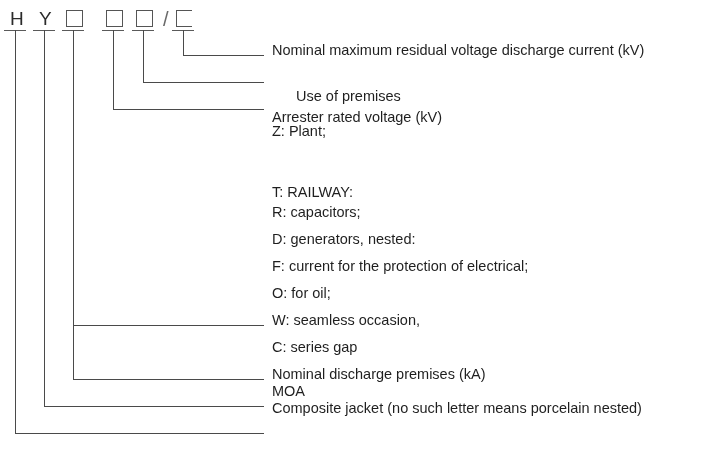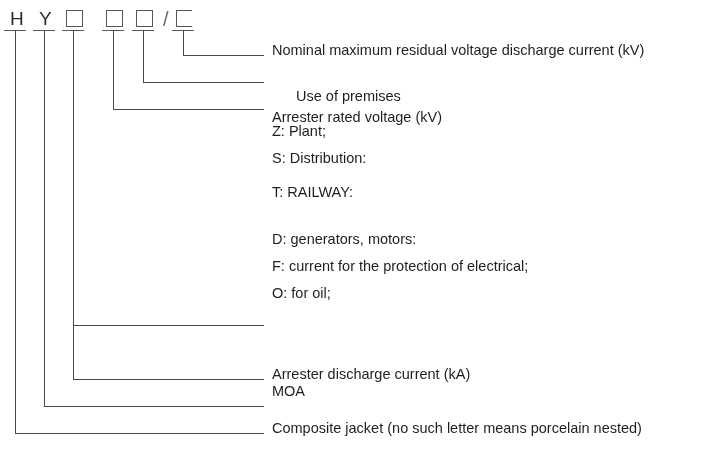--- a/index.html
+++ b/index.html
@@ -144,23 +144,25 @@
       <div class="hline" style="left: 44px; top: 406px; width: 220px;"></div>
       <div class="vline" style="left: 15px; top: 30px; height: 403px;"></div>
       <div class="hline" style="left: 15px; top: 433px; width: 249px;"></div>
     </div>
 
   <div id="labels">
       <div class="label-row" style="top: 42px;">Nominal maximum residual voltage discharge current (kV)</div>
       <div class="label-row" style="top: 69px; margin-top: 40px;">Arrester rated voltage (kV)</div>
       <div class="label-row" style="top: 88px; margin-left: 24px;">Use of premises</div>
       <div class="label-row" style="top: 123px;">Z: Plant;</div>
-      <div class="label-row" style="top: 150px;">S: Distribution:</div>
       <div class="label-row" style="top: 184px;">T: RAILWAY:</div>
-      <div class="label-row" style="top: 231px;">D: generators, motors:</div>
+      <div class="label-row" style="top: 204px;">R: capacitors;</div>
+      <div class="label-row" style="top: 231px;">D: generators, nested:</div>
       <div class="label-row" style="top: 258px;">F: current for the protection of electrical;</div>
       <div class="label-row" style="top: 285px;">O: for oil;</div>
-      <div class="label-row" style="top: 366px;">Arrester discharge current (kA)</div>
+      <div class="label-row" style="top: 312px;">W: seamless occasion,</div>
+      <div class="label-row" style="top: 339px;">C: series gap</div>
+      <div class="label-row" style="top: 366px;">Nominal discharge premises (kA)</div>
       <div class="label-row" style="top: 383px;">MOA</div>
-      <div class="label-row" style="top: 420px;">Composite jacket (no such letter means porcelain nested)</div>
+      <div class="label-row" style="top: 400px;">Composite jacket (no such letter means porcelain nested)</div>
     </div>
 
 </div>
 
 </body></html>

